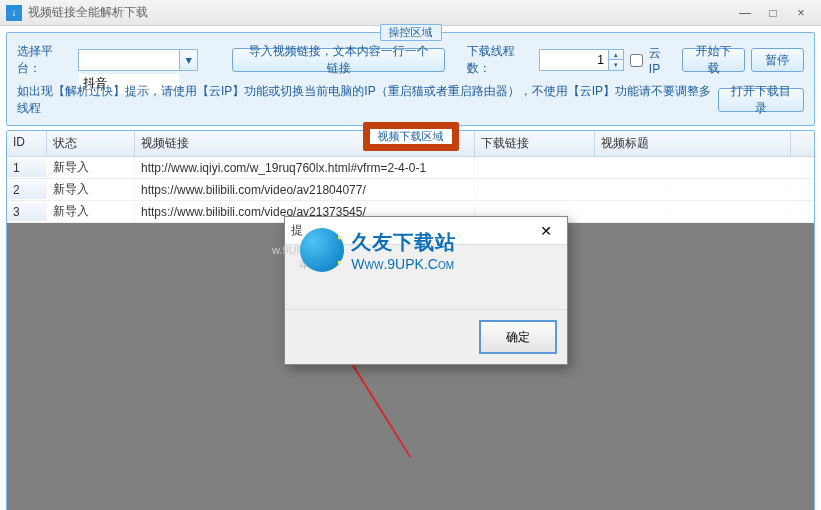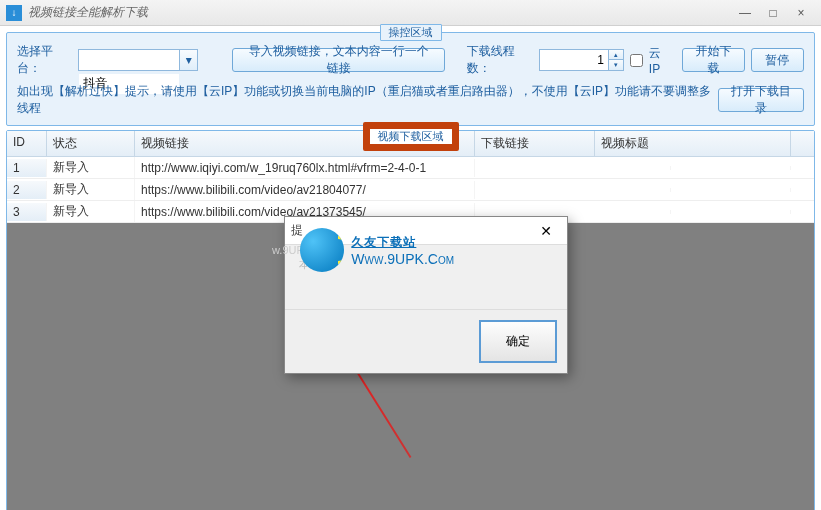--- a/index.html
+++ b/index.html
@@ -1,20 +1,20 @@
 <!DOCTYPE html>
 <html><head>
 <meta charset="utf-8">
 <style>
 * { box-sizing: border-box; margin: 0; padding: 0; font-family: "Microsoft YaHei", SimSun, sans-serif; font-size: 12px; }
 body { background: #fff; width: 821px; height: 510px; overflow: hidden; position: relative; }
 
 .title-bar { height: 26px; background: linear-gradient(#f4f4f4,#e8e8e8); display: flex; align-items: center; padding: 0 6px; border-bottom: 1px solid #d0d0d0; }
 .title-bar .app-icon { width: 16px; height: 16px; background: #2a8ed8; margin-right: 6px; display: flex; align-items: center; justify-content: center; color: #fff; font-size: 10px; }
-.title-bar .title { color: #666; flex: 1; font-style: italic; }
+.title-bar .title { color: #666; flex: 1; }
 .title-bar .win-btn { width: 28px; height: 20px; display: flex; align-items: center; justify-content: center; color: #555; cursor: pointer; }
 
 .outer { padding: 6px; }
 
 .fieldset { border: 1px solid #7fb8e8; border-radius: 2px; position: relative; margin-bottom: 4px; padding: 10px 10px 8px 10px; background: #e8f2fb; }
 .fieldset .legend { position: absolute; top: -9px; left: 50%; transform: translateX(-50%); background: #e8f2fb; padding: 0 8px; color: #2060a0; border: 1px solid #7fb8e8; border-radius: 1px; font-size: 11px; }
 
 .control-row1 { display: flex; align-items: center; gap: 6px; margin-bottom: 6px; }
 .lbl { color: #2060a0; }
 .combo { display: flex; align-items: center; height: 22px; border: 1px solid #8fb8dd; background: #fff; }
@@ -49,28 +49,28 @@
 .c-dl { width: 120px; }
 
 .gray-area { background: #808080; height: 320px; position: relative; }
 
 .dialog { position: absolute; top: 216px; left: 284px; width: 284px; background: #f0f0f0; border: 1px solid #888; box-shadow: 3px 4px 12px rgba(0,0,0,0.35); z-index: 10; }
 .dialog-title { height: 28px; display: flex; align-items: center; padding: 0 6px; background: #fff; border-bottom: 1px solid #ddd; }
 .dialog-title .dt { flex: 1; color: #444; }
 .dialog-title .dclose { width: 30px; height: 22px; display: flex; align-items: center; justify-content: center; font-size: 14px; cursor: pointer; }
 .dialog-body { height: 64px; padding: 12px 14px; color: #999; }
 .dialog-footer { display: flex; justify-content: flex-end; padding: 10px; border-top: 1px solid #ddd; background: #efefef; }
-.dialog-footer .btn-d { width: 78px; height: 43px; background: linear-gradient(#fdfdfd,#e4e4e4); border: 1px solid #888; cursor: pointer; }
+.dialog-footer .btn-d { width: 78px; height: 34px; background: linear-gradient(#fdfdfd,#e4e4e4); border: 1px solid #888; cursor: pointer; }
 .dialog-footer .btn-d.focus { border: 2px solid #5b9bd5; }
 
 .watermark { position: absolute; top: 228px; left: 300px; z-index: 11; pointer-events: none; }
 .wm-circle { width: 44px; height: 44px; border-radius: 50%; background: radial-gradient(circle at 30% 30%, #4fc3f7, #0277bd); display: inline-block; vertical-align: middle; position: relative; overflow: hidden; }
 .wm-circle::after { content:""; position:absolute; top:8px; left:24px; width:22px; height:22px; border:3px solid #ffeb3b; border-radius:50%; clip-path: inset(0 0 0 50%); }
 .wm-text { display: inline-block; vertical-align: middle; margin-left: 4px; }
-.wm-text .l1 { font-size: 12px; font-weight: bold; color: #0b6fb8; letter-spacing: 1px; text-decoration: underline; }
+.wm-text .l1 { font-size: 20px; font-weight: bold; color: #0b6fb8; letter-spacing: 1px; }
 .wm-text .l2 { font-size: 14px; color: #0b6fb8; font-variant: small-caps; }
 
 .red-line { position: absolute; top: 270px; left: 294px; width: 220px; height: 2px; background: linear-gradient(to right, rgba(255,0,0,0.9), rgba(255,0,0,0.6)); transform-origin: left center; transform: rotate(58deg); z-index: 9; pointer-events: none; }
 </style>
 </head>
 <body>
 
 <div class="title-bar">
   <div class="app-icon">↓</div>
   <div class="title">视频链接全能解析下载</div>

